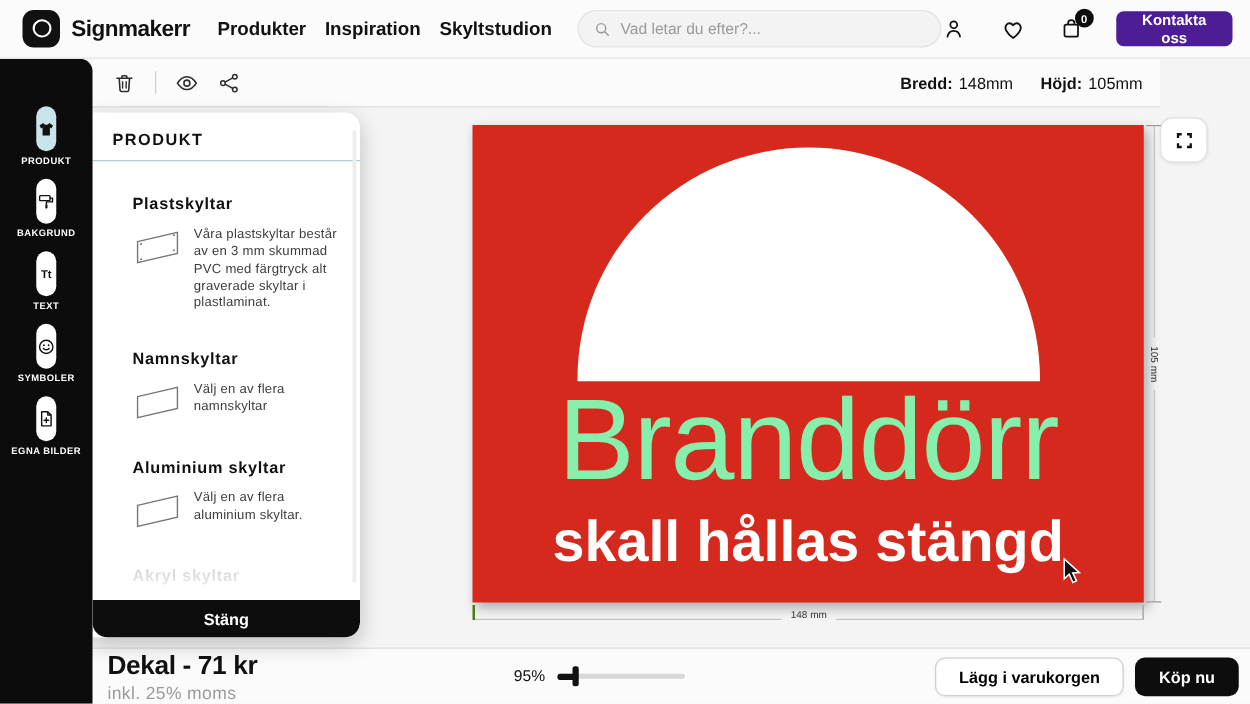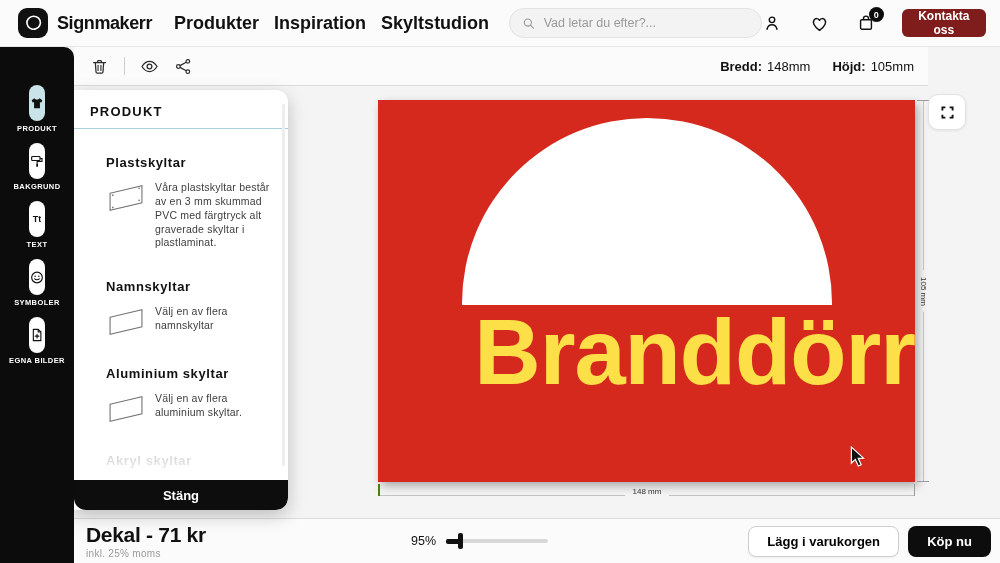--- a/index.html
+++ b/index.html
@@ -8,33 +8,33 @@
   #app { position:relative; width:1000px; height:563px; overflow:hidden; }
 
   
   .navbar { position:absolute; top:0; left:0; width:1000px; height:47px;
     background:#fbfbfb; border-bottom:1px solid #e6e6e6; display:flex;
     align-items:center; padding:0 14px 0 18px; z-index:20; }
   .logo-mark { width:30px; height:30px; background:#111; border-radius:9px;
     display:flex; align-items:center; justify-content:center; flex:0 0 auto; }
   .brand { font-size:18px; font-weight:700; letter-spacing:-0.4px; margin-left:9px; }
   .nav-links { display:flex; gap:15px; margin-left:22px; }
-  .nav-link { font-size:18px; font-weight:700; cursor:pointer; white-space:nowrap;text-align:center; }
+  .nav-link { font-size:15px; font-weight:700; cursor:pointer; white-space:nowrap;text-align:center; }
   .search { margin-left:20px; width:352px; height:30px; background:#f3f3f3;
     border:1px solid #e3e3e3; border-radius:16px; display:flex; align-items:center;
     padding:10px 12px; gap:8px; }
   .search input { border:none; outline:none; background:transparent; width:100%;
     font-size:12.5px; color:#444; font-family:"Liberation Sans", sans-serif; }
   .search input::placeholder { color:#9a9a9a; }
   .nav-icons { margin-left:auto; display:flex; align-items:center; gap:27px; }
   .icon-btn { position:relative; width:20px; height:20px; cursor:pointer; }
   .cart-badge { position:absolute; top:-6px; right:-8px; min-width:15px; height:15px;
     background:#0d0d0d; color:#fff; border-radius:50%; font-size:9px; font-weight:700;
     display:flex; align-items:center; justify-content:center; }
-  .contact-btn { margin-left:26px; background:#7f1d1d; color:#fff; border:none;
+  .contact-btn { margin-left:26px; background:#4c1d95; color:#fff; border:none;
     border-radius:6px; height:28px; padding:0 16px; font-size:12px; font-weight:700;
     cursor:pointer; font-family:"Liberation Sans", sans-serif; }
 
   
   .toolbar { position:absolute; top:47px; left:74px; width:854px; height:39px;
     background:#fbfbfb; border-bottom:1px solid #dcdcdc; display:flex;
     align-items:center; padding:0 14px 0 16px; z-index:5; }
   .tool-icon { width:19px; height:19px; cursor:pointer; }
   .tool-sep { width:1px; height:18px; background:#cfcfcf; margin:0 15px; }
   .tool-gap { margin-left:15px; }
@@ -75,22 +75,22 @@
     background:#0d0d0d; color:#fff; border:none; border-radius:0 0 12px 12px;
     font-size:13px; font-weight:700; cursor:pointer; font-family:"Liberation Sans", sans-serif; }
 
   
   .canvas { position:absolute; top:86px; left:74px; width:926px; height:432px;
     background:#f4f4f4; z-index:1; }
   .sign { position:absolute; left:304px; top:14px; width:537px; height:382px;
     background:#d5291e; box-shadow:3px 4px 9px rgba(0,0,0,0.3); cursor:pointer; }
   .dome { position:absolute; left:50%; transform:translateX(-50%); top:18px;
     width:370px; height:187px; background:#fff; border-radius:185px 185px 0 0; }
-  .sign-line1 { position:absolute; top:206px; left:0; right:0; text-align:right;
-    color:#fde047; font-size:92px; font-weight:700; line-height:1; letter-spacing:-1px; }
+  .sign-line1 { position:absolute; top:206px; left:0; right:0; text-align:center;
+    color:#86efac; font-size:92px; font-weight:400; line-height:1; letter-spacing:-1px; }
   .sign-line2 { position:absolute; top:310px; left:0; right:0; text-align:center;
     color:#fff; font-size:46px; font-weight:700; line-height:1; }
   .dim-h { position:absolute; left:304px; top:398px; width:537px; height:12px;
     display:flex; align-items:flex-end; border-left:2px solid #4d7c0f;
     border-right:1px solid #9a9a9a; }
   .dim-hline { flex:1; height:1px; background:#c2c2c2; }
   .dim-h .dim-label { font-size:8px; color:#333; padding:0 8px; white-space:nowrap; }
   .dim-v { position:absolute; left:843px; top:14px; width:12px; height:382px;
     display:flex; flex-direction:column; align-items:center;
     border-top:1px solid #9a9a9a; border-bottom:1px solid #9a9a9a; }
@@ -102,21 +102,21 @@
     box-shadow:0 1px 3px rgba(0,0,0,0.08); display:flex; align-items:center;
     justify-content:center; cursor:pointer; }
   .cursor { position:absolute; left:774px; top:360px; pointer-events:none; }
 
   
   .footer { position:absolute; bottom:0; left:74px; width:926px; height:45px;
     background:#fbfbfb; border-top:1px solid #dcdcdc; display:flex;
     align-items:center; z-index:10; }
   .price-block { margin-left:12px; }
   .price { font-size:21px; font-weight:700; letter-spacing:-0.3px; }
-  .vat { font-size:10px; color:#9a9a9a; letter-spacing:0.3px; margin-top:1px; }
+  .vat { font-size:14px; color:#9a9a9a; letter-spacing:0.3px; margin-top:1px; }
   .zoom-group { position:absolute; left:337px; top:50%; transform:translateY(-50%);
     display:flex; align-items:center; gap:10px; }
   .zoom-label { font-size:12.5px; }
   .slider { position:relative; width:102px; height:16px; cursor:pointer; }
   .slider-track { position:absolute; top:6px; left:0; width:102px; height:4px;
     background:#d8d8d8; border-radius:2px; }
   .slider-fill { position:absolute; top:5.5px; left:0; width:14px; height:5px;
     background:#111; border-radius:2px; }
   .slider-handle { position:absolute; top:0; left:12px; width:5px; height:16px;
     background:#111; border-radius:2px; }
@@ -199,20 +199,21 @@
     <div class="dims">
       <span><b>Bredd:</b><span class="val">148mm</span></span>
       <span><b>Höjd:</b><span class="val">105mm</span></span>
     </div>
   </div>
 
   <div class="canvas">
     <div class="sign">
       <div class="dome"></div>
       <div class="sign-line1">Branddörr</div>
+      <div class="sign-line2">skall hållas stängd</div>
     </div>
     <div class="dim-h">
       <span class="dim-hline"></span>
       <span class="dim-label">148 mm</span>
       <span class="dim-hline"></span>
     </div>
     <div class="dim-v">
       <span class="dim-vline"></span>
       <span class="dim-label">105 mm</span>
       <span class="dim-vline"></span>

